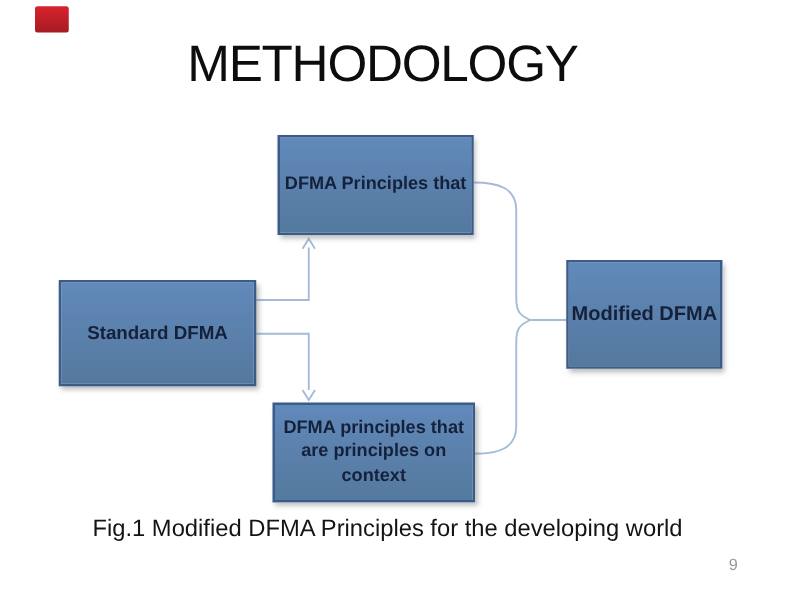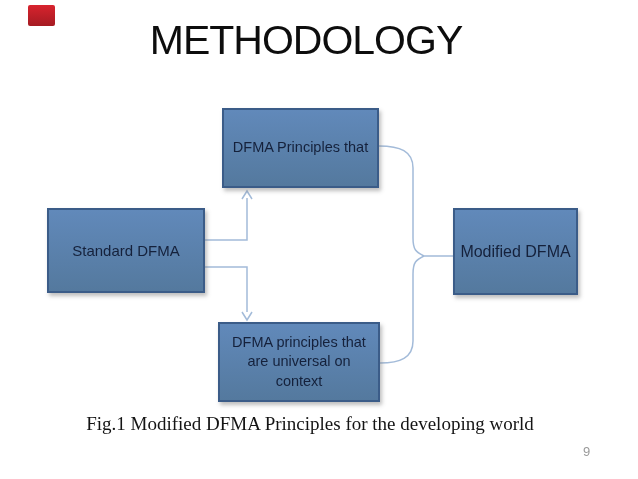--- a/index.html
+++ b/index.html
@@ -22,48 +22,48 @@
     position:relative;
     overflow:hidden;
   }
   .slide{position:absolute;inset:0;background:#ffffff;}
   .accent-mark{
     position:absolute;left:28px;top:5px;width:27px;height:21px;
     background:linear-gradient(180deg,var(--accent-red-top),var(--accent-red-bottom));
     border-radius:2px;
   }
   .slide-title{
-    position:absolute;top:17px;left:0;right:26px;
+    position:absolute;top:28px;left:0;right:26px;
     text-align:center;
     font-size:41px;font-weight:400;letter-spacing:-1px;
     color:var(--title-color);
     font-family:"Liberation Sans", sans-serif;
   }
   .diagram{position:absolute;inset:0;}
   .dbox{
     position:absolute;
     background:linear-gradient(180deg,var(--box-fill-top),var(--box-fill-bottom));
     border:2px solid var(--box-border);
     box-shadow:2px 3px 4px rgba(110,110,110,0.45);
     display:flex;flex-direction:column;align-items:center;justify-content:center;
     color:var(--box-text);
-    font-weight:normal;
+    font-weight:bold;
     text-align:center;
     box-sizing:border-box;
   }
   .dbox span{display:block;line-height:1.32;}
   .box-universal{left:222px;top:108px;width:157px;height:80px;font-size:14.5px;}
-  .box-standard{left:47px;top:208px;width:158px;height:85px;font-size:15px;}
+  .box-standard{left:47px;top:224px;width:158px;height:85px;font-size:15px;}
   .box-modified{left:453px;top:208px;width:125px;height:87px;font-size:16px;}
   .box-contingent{left:218px;top:322px;width:162px;height:80px;font-size:14.5px;}
   svg.connectors{position:absolute;left:0;top:0;width:638px;height:479px;pointer-events:none;}
   .fig-caption{
     position:absolute;top:413px;left:0;width:620px;
     text-align:center;
-    font-family:Liberation Serif, serif;
+    font-family:Liberation Sans, sans-serif;
     font-size:19px;
     color:var(--caption-color);
   }
   .page-number{
     position:absolute;left:583px;top:444px;
     font-size:13px;color:var(--page-num-color);
   }
 </style>
 </head>
 <body>
@@ -96,21 +96,21 @@
     <div class="dbox box-standard">
       <span>Standard DFMA</span>
     </div>
 
     <div class="dbox box-modified">
       <span>Modified DFMA</span>
     </div>
 
     <div class="dbox box-contingent">
       <span>DFMA principles that</span>
-      <span>are universal on</span>
+      <span>are principles on</span>
       <span>context</span>
     </div>
 
   </div>
 
   <div class="fig-caption">Fig.1 Modified DFMA Principles for the developing world</div>
 
   <div class="page-number">9</div>
 
 </div>

